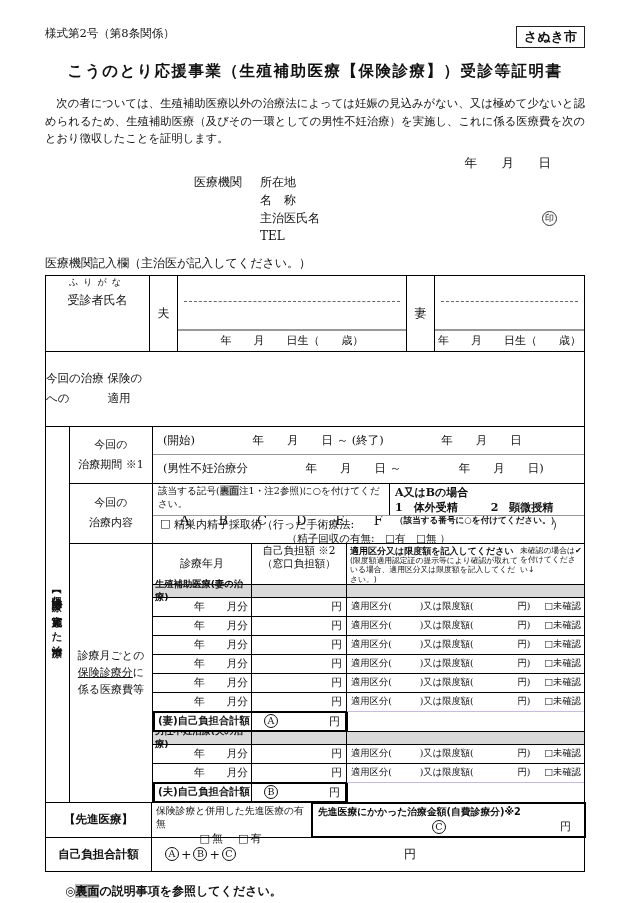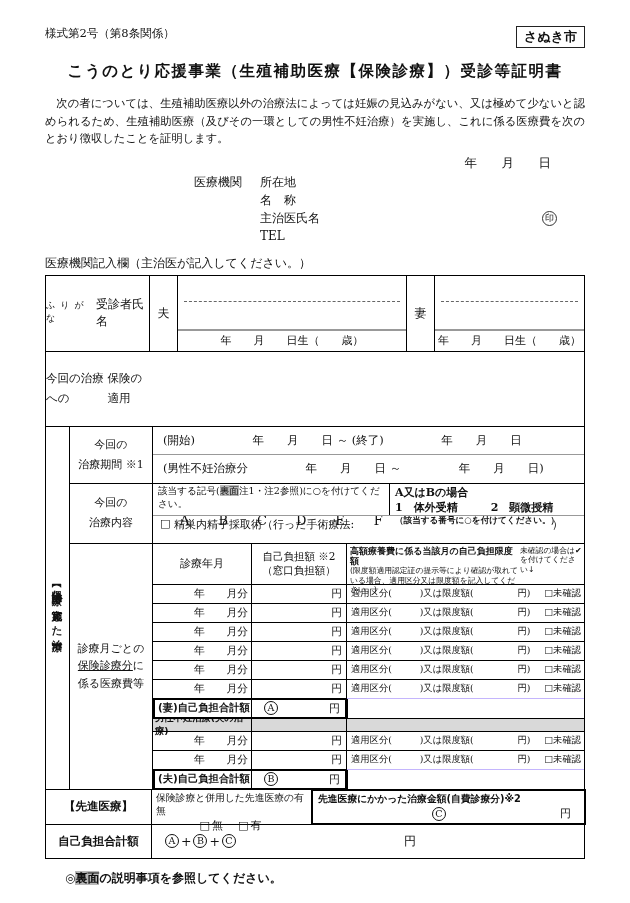--- a/index.html
+++ b/index.html
@@ -30,21 +30,21 @@
   .section-label{ font-size:12px; margin-top:9px; }
 
   
   .doc-table{ width:540px; border:1.6px solid #000; margin-top:3px; }
   .trow{ display:flex; border-top:1px solid #000; }
   .trow:first-child{ border-top:none; }
   .bl{ border-left:1px solid #000; }
 
   
   .r1{ height:75px; }
-  .c-label1{ width:103px; display:flex; flex-direction:row; align-items:center; justify-content:space-between; }
+  .c-label1{ width:103px; display:flex; flex-direction:column; align-items:center; justify-content:flex-start; }
   .furigana{ font-size:9px; letter-spacing:5px; margin-bottom:3px; }
   .nm{ font-size:12px; }
   .c-spouse{ width:28px; display:flex; align-items:center; justify-content:center; font-size:12px; }
   .c-nameblock{ display:flex; flex-direction:column; }
   .c-nb1{ width:229px; } .c-nb2{ flex:1; }
   .kana-line{ height:26px; border-bottom:1px dashed #666; margin:0 6px; }
   .name-blank{ flex:1; }
   .birth{ height:22px; border-top:2px solid #999; display:flex; align-items:center; justify-content:center; font-size:11px; }
 
   
@@ -86,21 +86,21 @@
   .tese-line{ display:flex; }
   .tese-close{ margin-left:auto; padding-right:14px; }
   .sperm-line{ text-align:center; font-size:10.5px; }
 
   
   .fee{ display:flex; border-top:1px solid #000; flex:1; }
   .c-label3{ width:82px; display:flex; flex-direction:column; align-items:center; justify-content:center; font-size:11px; line-height:1.55; }
   .feebody{ flex:1; border-left:1px solid #000; display:flex; flex-direction:column; }
   .fh{ height:40px; display:flex; }
   .fh1{ width:98px; display:flex; align-items:center; justify-content:center; font-size:11px; }
-  .fh2{ width:95px; display:flex; flex-direction:column; align-items:center; justify-content:center; font-size:10.5px; line-height:1.3; }
+  .fh2{ width:95px; display:flex; flex-direction:column; align-items:center; font-size:10.5px; line-height:1.3; }
   .fh3{ flex:1; display:flex; padding:2px 2px 0 3px; }
   .fh3main{ flex:1; }
   .fh3title{ font-size:9px; font-weight:bold; line-height:1.15; }
   .fh3sub{ font-size:7.8px; line-height:1.2; }
   .fh3note{ width:62px; font-size:7.8px; line-height:1.25; }
   .fsub{ height:13px; display:flex; background:#d9d9d9; border-top:1px solid #000; }
   .fsub1{ width:98px; display:flex; align-items:center; font-size:9.3px; font-weight:bold; padding-left:2px; }
   .fsub2{ width:95px; } .fsub3{ flex:1; }
   .fr{ height:19px; display:flex; border-top:1px solid #000; }
   .fr1{ width:98px; display:flex; align-items:center; justify-content:flex-end; padding-right:3px; font-size:10.8px; }
@@ -239,46 +239,54 @@
                 <div class="ab-title">A又はBの場合</div>
                 <div class="ab-opts">1　体外受精　　　2　顕微授精</div>
                 <div class="ab-note">（該当する番号に○を付けてください。）</div>
               </div>
             </div>
             <div class="r4bottom">
               <div class="tese-line">
                 <span class="cb">□</span>&nbsp;<span>精巣内精子採取術（行った手術療法:</span>
                 <span class="tese-close">）</span>
               </div>
+              <div class="sperm-line">
+                <span>（精子回収の有無:</span>　<span class="cb">□有</span>　<span class="cb">□無</span> <span>）</span>
+              </div>
             </div>
           </div>
         </div>
 
         <div class="fee">
           <div class="c-label3">
             <span>診療月ごとの</span>
             <span><u>保険診療分</u><span>に</span></span>
             <span>係る医療費等</span>
           </div>
           <div class="feebody">
             <div class="fh">
               <div class="fh1">診療年月</div>
               <div class="fh2 bl">
                 <span>自己負担額 ※2</span>
                   <span>（窓口負担額）</span>
               </div>
               <div class="fh3 bl">
                 <div class="fh3main">
-                  <div class="fh3title gothic">高額療養費に係る当該月の自己負担限度額</div>
+                  <div class="fh3title gothic">適用区分又は限度額を記入してください</div>
                   <div class="fh3sub gothic">(限度額適用認定証の提示等により確認が取れている場合、適用区分又は限度額を記入してください。)</div>
                 </div>
                 <div class="fh3note gothic">未確認の場合は✔を付けてください↓</div>
               </div>
             </div>
 
+            <div class="fsub">
+              <div class="fsub1 gothic">生殖補助医療(妻の治療)</div>
+              <div class="fsub2 bl"></div>
+                <div class="fsub3 bl"></div>
+            </div>
 
             <div class="fr">
               <div class="fr1">年　　月分</div>
               <div class="fr2 bl">円</div>
               <div class="fr3 bl">
                 <span>適用区分(　　　)又は限度額(</span>
                 <span class="limit-yen">円)</span>
                 <span class="unconf">□未確認</span>
               </div>
             </div>

